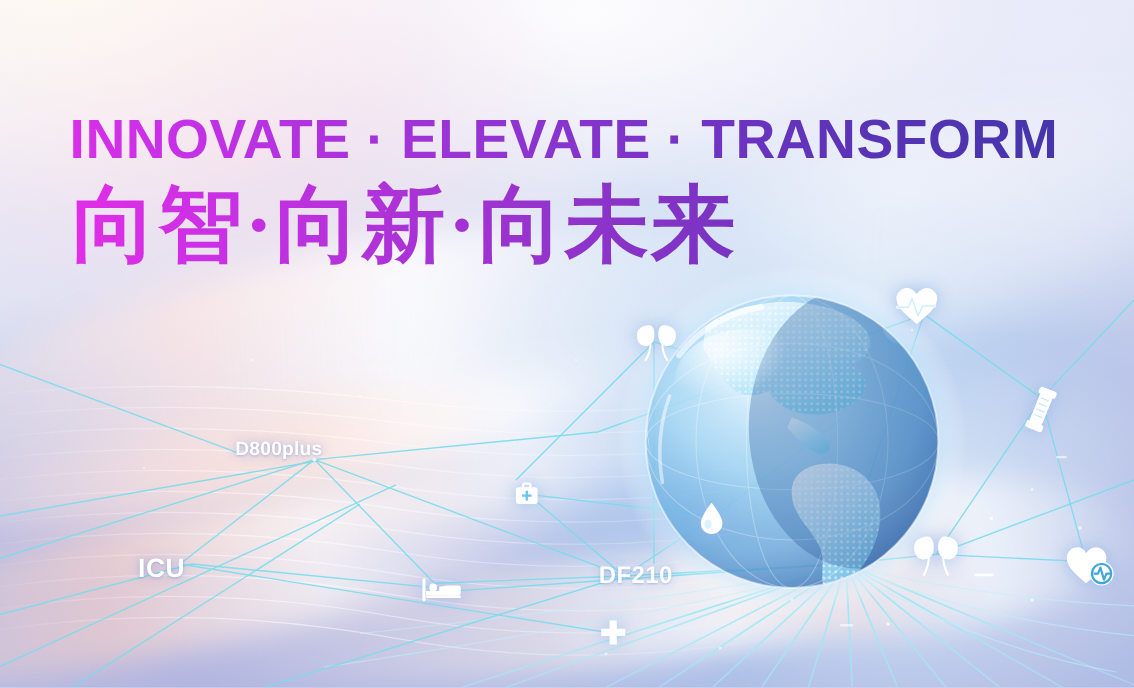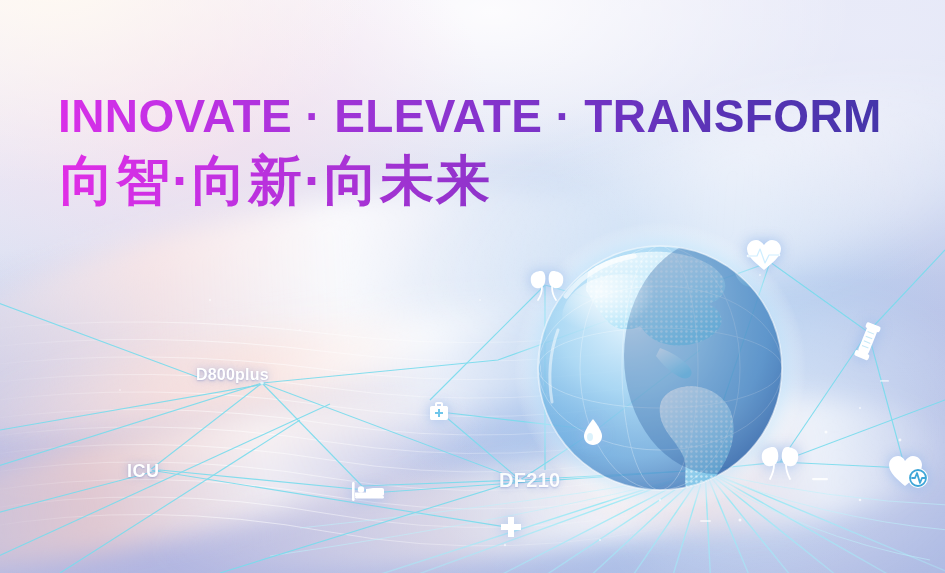--- a/index.html
+++ b/index.html
@@ -58,36 +58,36 @@
   
   #headline-block{position:absolute;left:58px;top:80px;z-index:40;margin-top:12px;}
   #headline{
     margin:0;font-size:46px;font-weight:700;letter-spacing:.4px;line-height:1.05;
     white-space:nowrap;
     background:linear-gradient(90deg,#d92fe8 0%,#c331e6 13%,#a433d8 32%,#8b34cf 48%,#7333c4 64%,#5a33b6 80%,#4535aa 100%);
     -webkit-background-clip:text;background-clip:text;
     -webkit-text-fill-color:transparent;color:transparent;
   }
   #subheadline{
-    margin:11px 0 0 2px;font-size:54px;font-weight:700;letter-spacing:2px;line-height:1.08;
+    margin:11px 0 0 2px;font-size:70px;font-weight:700;letter-spacing:2px;line-height:1.08;
     white-space:nowrap;
-    font-family:Liberation Sans, sans-serif;
+    font-family:Liberation Serif, serif;
     background:linear-gradient(90deg,#e02ee6 0%,#c830e4 16%,#ab32d6 34%,#9233cc 50%,#7a33c2 66%,#6134b6 84%,#5435ad 100%);
     -webkit-background-clip:text;background-clip:text;
     -webkit-text-fill-color:transparent;color:transparent;
   }
 
   
   .net-label{
     position:absolute;z-index:35;color:#ffffff;font-weight:700;
     text-shadow:0 0 9px rgba(120,150,220,.55),0 1px 2px rgba(90,110,180,.35);
     white-space:nowrap;
   }
   #label-d800plus{left:196px;top:366px;font-size:16px;letter-spacing:.2px;}
-  #label-icu{left:127px;top:461px;font-size:18px;letter-spacing:.5px;}
+  #label-icu{left:115px;top:461px;font-size:22px;letter-spacing:.5px;}
   #label-df210{left:499px;top:469px;font-size:20px;letter-spacing:.3px;opacity:.92;}
 
   
   .node-icon{position:absolute;z-index:36;}
   .node-icon svg{display:block;filter:drop-shadow(0 0 7px rgba(150,185,235,.85));}
 
   #icon-kidneys-left{left:527px;top:269px;}
   #icon-heart-pulse{left:745px;top:238px;}
   #icon-dialyzer{left:852px;top:320px;}
   #icon-kidneys-right{left:758px;top:445px;}

